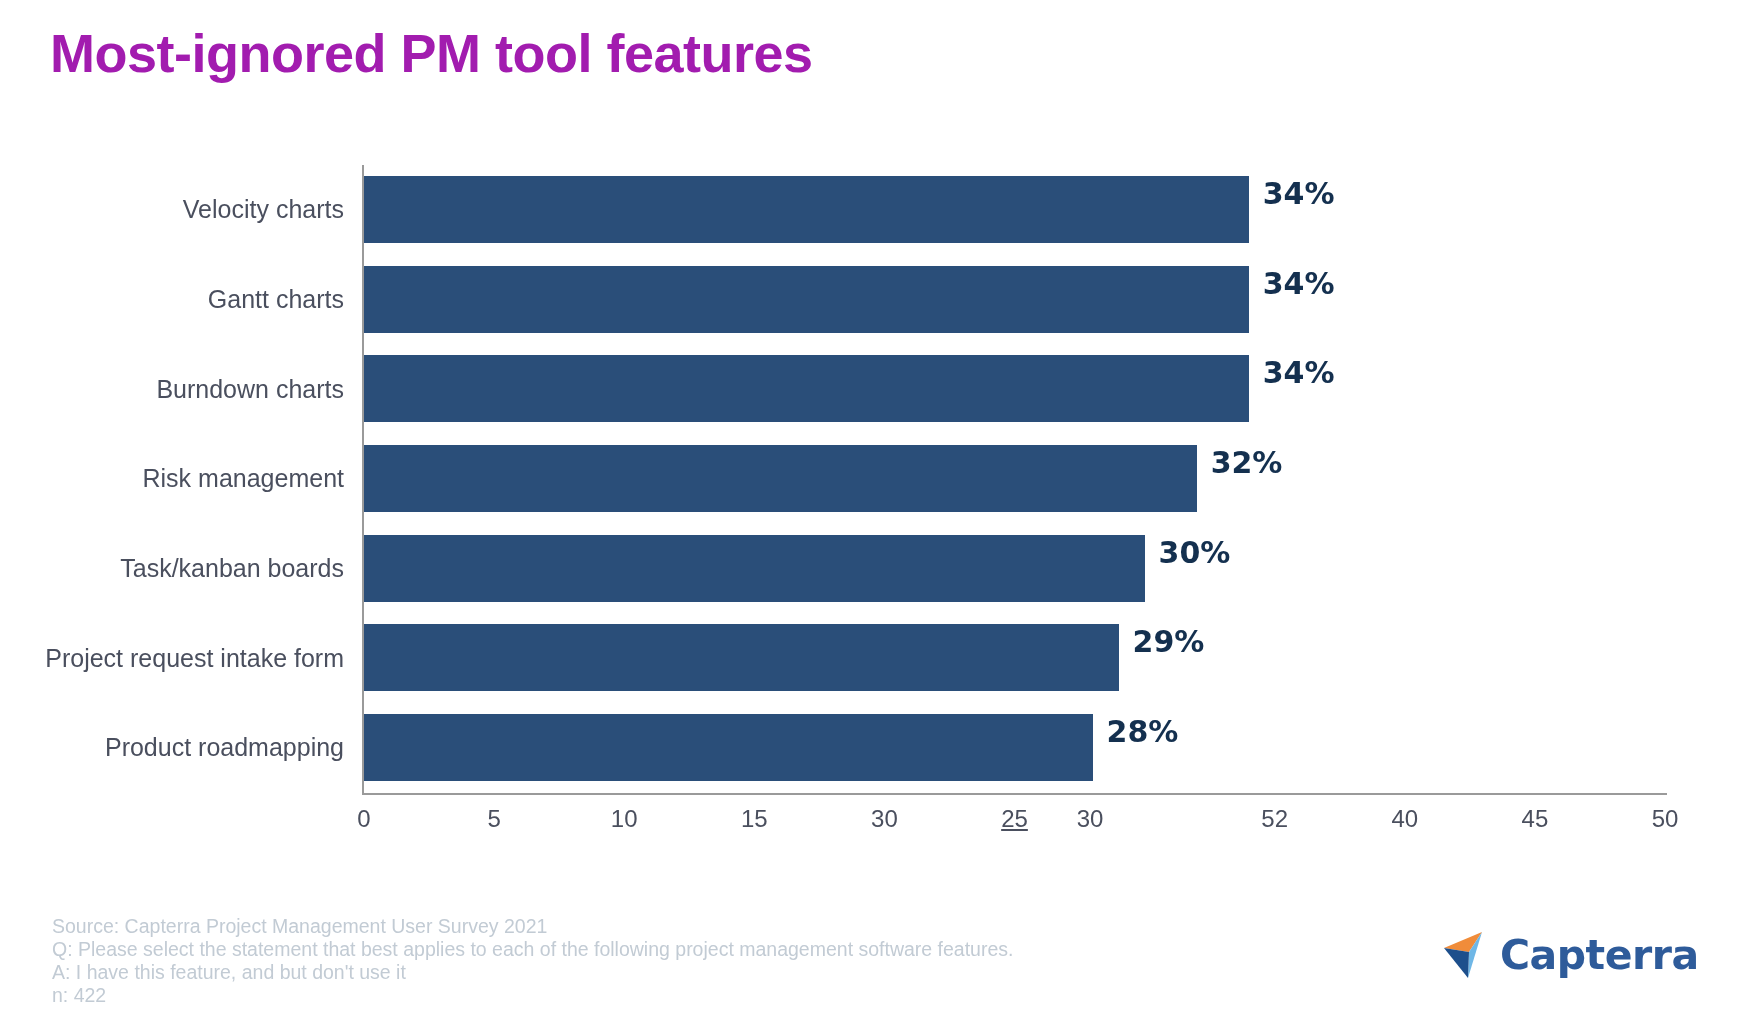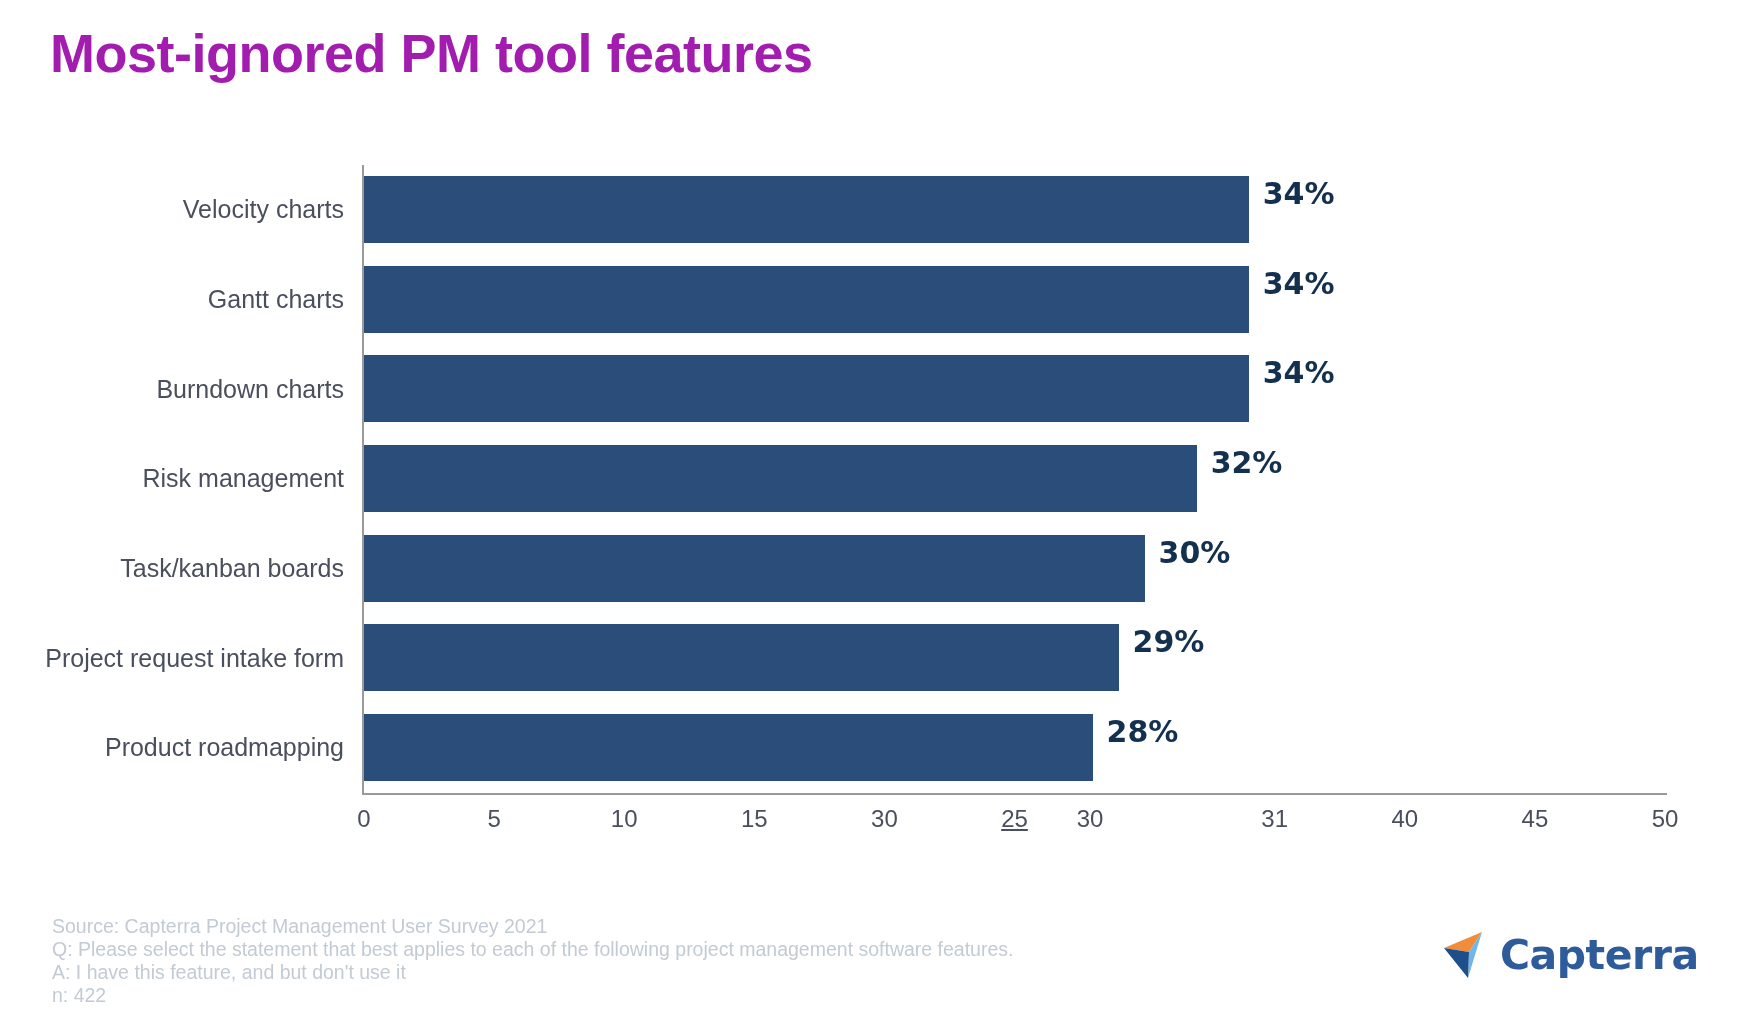--- a/index.html
+++ b/index.html
@@ -217,21 +217,21 @@
         </div>
       </div>
     <div class="xticks" id="xticks">
         <div class="xtick" style="left: 364px;">0</div>
         <div class="xtick" style="left: 494.1px;">5</div>
         <div class="xtick" style="left: 624.2px;">10</div>
         <div class="xtick" style="left: 754.3px;">15</div>
         <div class="xtick" style="left: 884.4px;">30</div>
         <div class="xtick" style="left: 1014.5px; text-decoration: underline;">25</div>
         <div class="xtick" style="left: 1090px;">30</div>
-        <div class="xtick" style="left: 1274.7px;">31</div>
+        <div class="xtick" style="left: 1274.7px;">52</div>
         <div class="xtick" style="left: 1404.8px;">40</div>
         <div class="xtick" style="left: 1534.9px;">45</div>
         <div class="xtick" style="left: 1665px;">50</div>
       </div>
   </div>
 
   <div class="footnote">
     <div>Source: Capterra Project Management User Survey 2021</div>
     <div>Q: Please select the statement that best applies to each of the following project management software features.</div>
     <div>A: I have this feature, and but don't use it</div>

